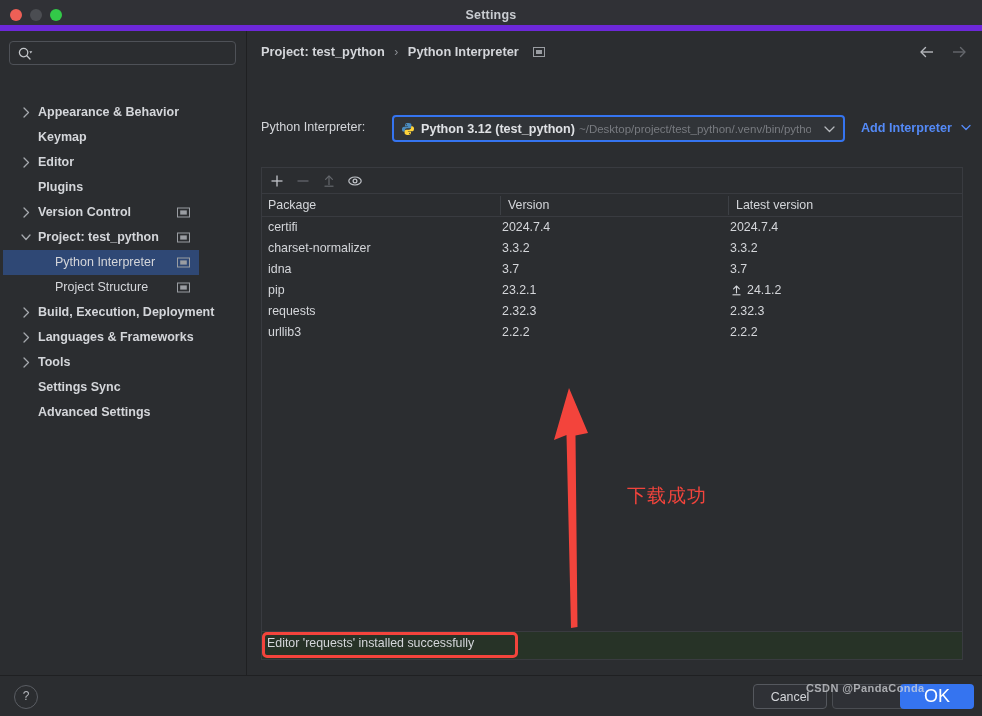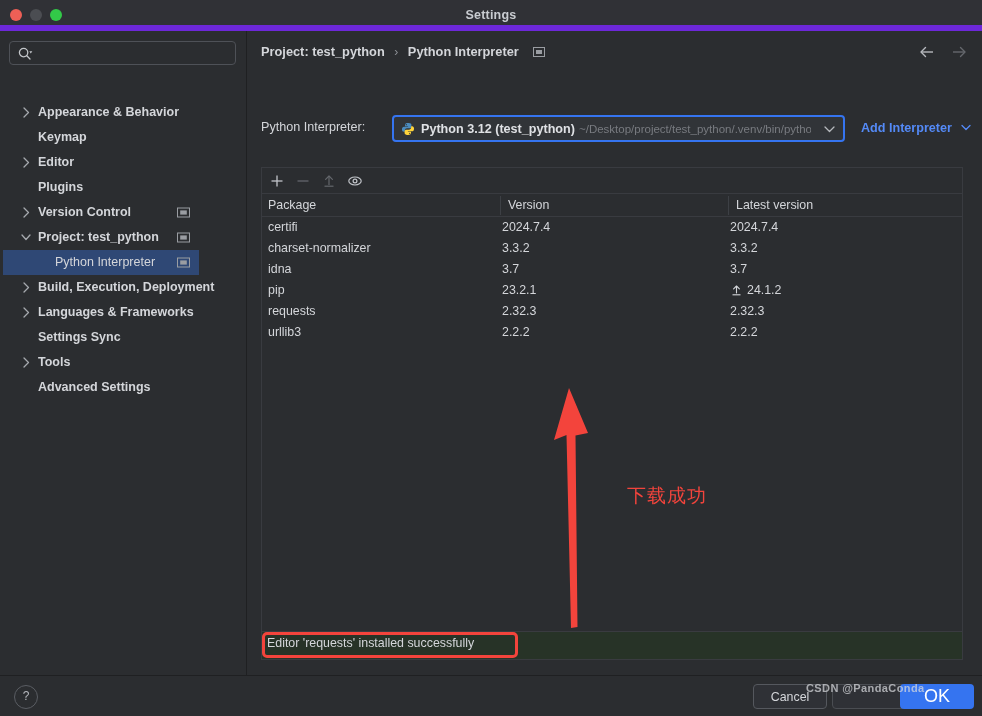--- a/index.html
+++ b/index.html
@@ -461,40 +461,47 @@
             <rect x="3.2" y="4.4" width="6.6" height="4.2" fill="#9a9da2"></rect>
           </svg>
         </div>
         <div class="tree-item lvl1 child selected">
           <span class="tree-label">Python Interpreter</span>
           <svg class="row-glyph" viewBox="0 0 13 13">
             <rect x="0.5" y="2" width="12" height="9" fill="none" stroke="#9a9da2" stroke-width="1"></rect>
             <rect x="3.2" y="4.4" width="6.6" height="4.2" fill="#9a9da2"></rect>
           </svg>
         </div>
+        <div class="tree-item lvl1 child">
+          <span class="tree-label">Project Structure</span>
+          <svg class="row-glyph" viewBox="0 0 13 13">
+            <rect x="0.5" y="2" width="12" height="9" fill="none" stroke="#9a9da2" stroke-width="1"></rect>
+            <rect x="3.2" y="4.4" width="6.6" height="4.2" fill="#9a9da2"></rect>
+          </svg>
+        </div>
         <div class="tree-item lvl0">
           <svg class="arrow-chev" viewBox="0 0 10 25">
             <polyline points="3,8 7.5,12.5 3,17" fill="none" stroke="#a6a9ae" stroke-width="1.3" stroke-linecap="round" stroke-linejoin="round"></polyline>
           </svg>
           <span class="tree-label">Build, Execution, Deployment</span>
         </div>
         <div class="tree-item lvl0">
           <svg class="arrow-chev" viewBox="0 0 10 25">
             <polyline points="3,8 7.5,12.5 3,17" fill="none" stroke="#a6a9ae" stroke-width="1.3" stroke-linecap="round" stroke-linejoin="round"></polyline>
           </svg>
           <span class="tree-label">Languages &amp; Frameworks</span>
         </div>
         <div class="tree-item lvl0">
-          <span class="tree-label">Settings Sync</span>
-        </div>
-        <div class="tree-item lvl0">
           <svg class="arrow-chev" viewBox="0 0 10 25">
             <polyline points="3,8 7.5,12.5 3,17" fill="none" stroke="#a6a9ae" stroke-width="1.3" stroke-linecap="round" stroke-linejoin="round"></polyline>
           </svg>
           <span class="tree-label">Tools</span>
+        </div>
+        <div class="tree-item lvl0">
+          <span class="tree-label">Settings Sync</span>
         </div>
         <div class="tree-item lvl0">
           <span class="tree-label">Advanced Settings</span>
         </div>
       </div>
   </div>
 
   <div class="content">
 
     <div class="breadcrumb">

